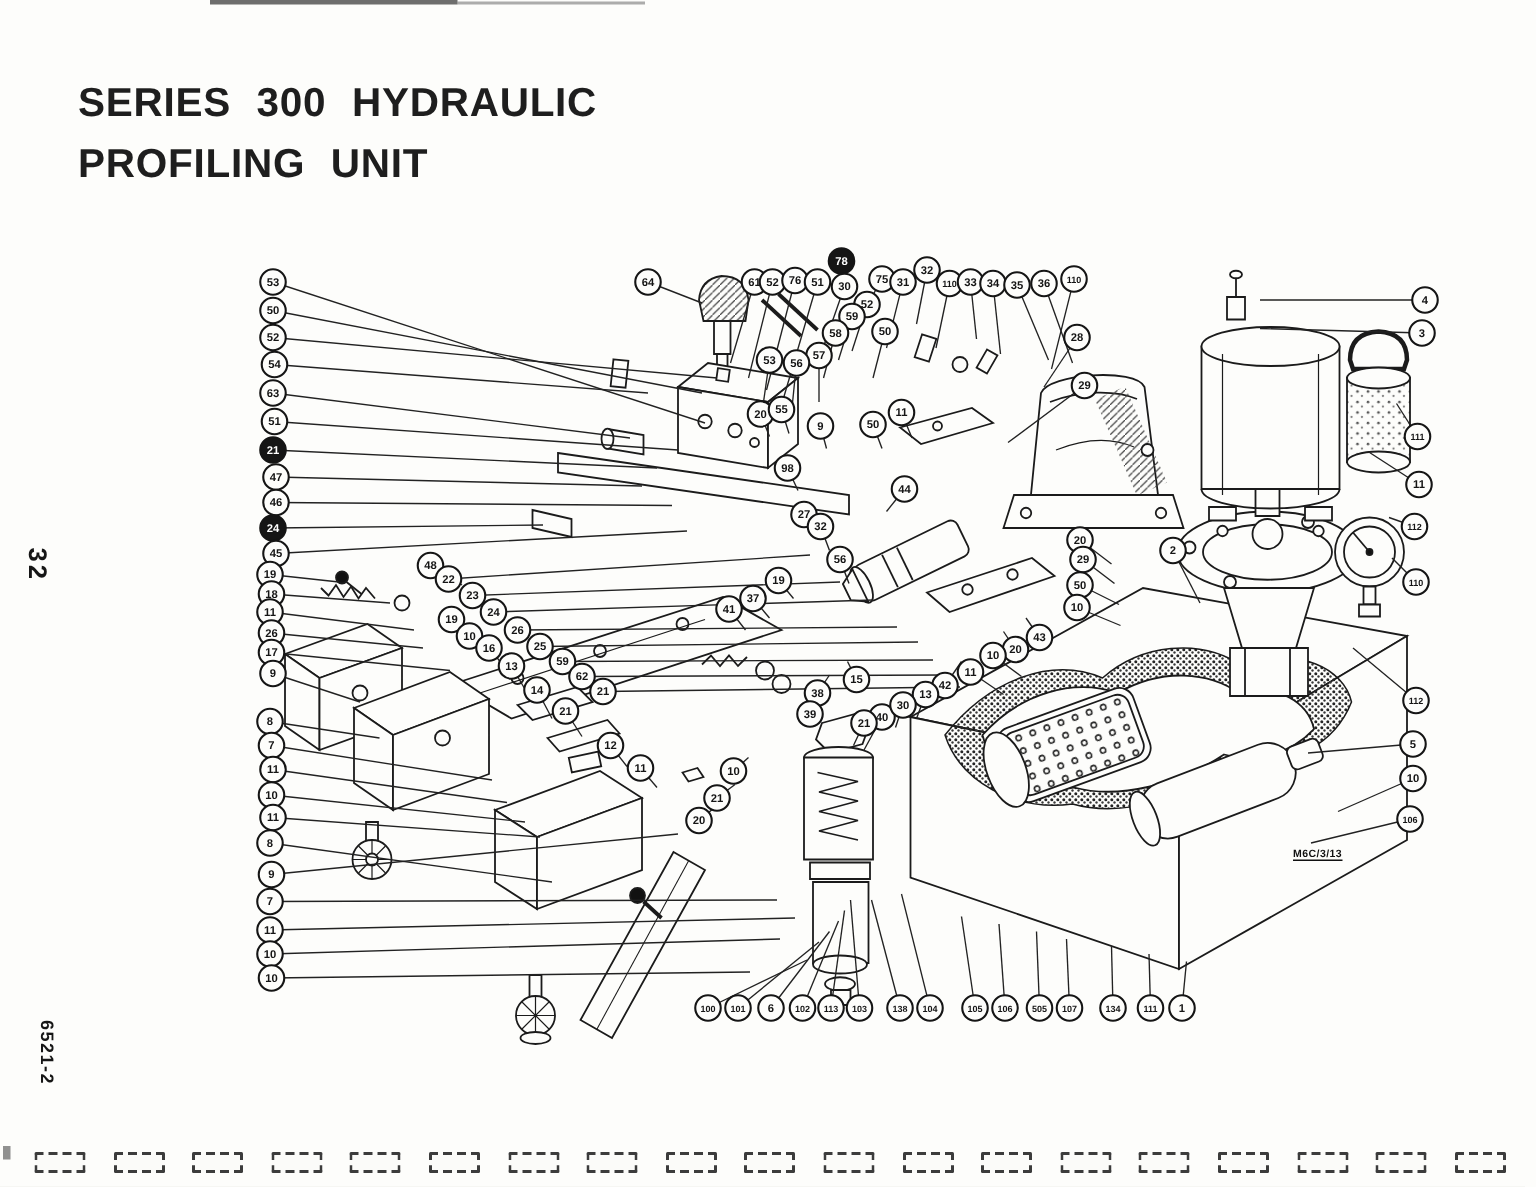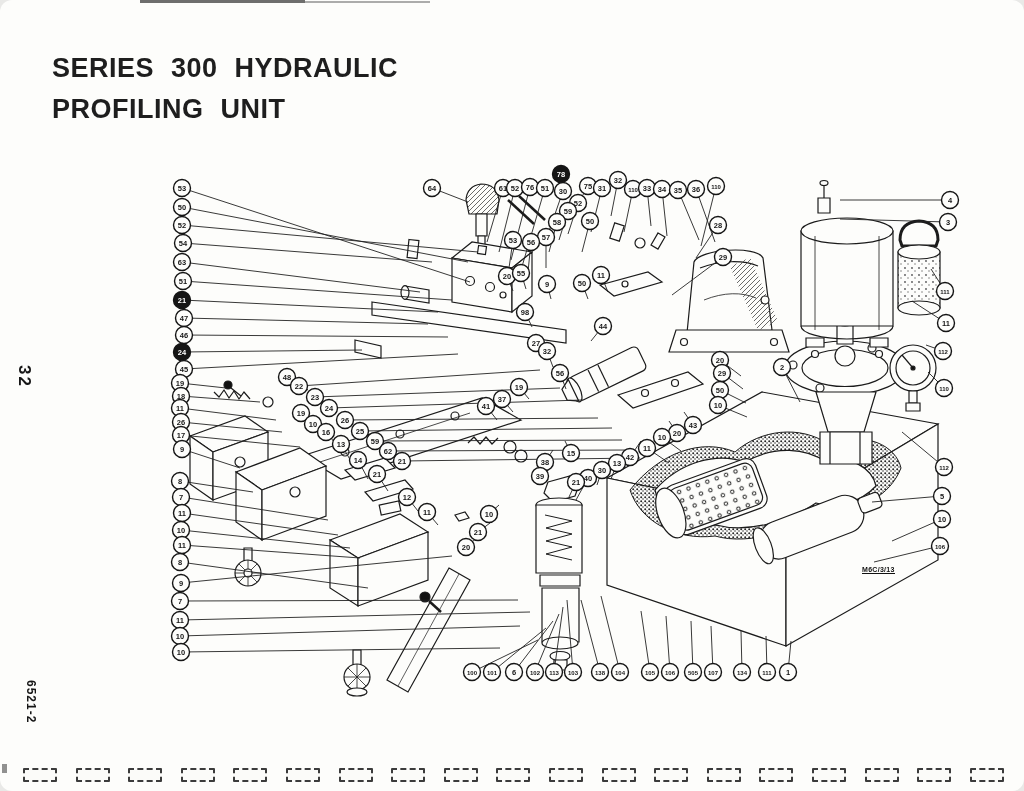--- a/index.html
+++ b/index.html
@@ -1,17 +1,17 @@
 <!DOCTYPE html>
 <html><head>
 <meta charset="utf-8">
 <style>
   html,body{margin:0;padding:0;}
   body{width:1024px;height:791px;position:relative;background:#e9e9e7;font-family:"Liberation Sans",sans-serif;overflow:hidden;}
-  .page{position:absolute;left:0;top:0;width:1024px;height:791px;background:#fdfdfb;border-radius:12px;}
+  .page{position:absolute;left:0;top:0;width:1024px;height:791px;background:#fdfdfb;}
   .title{position:absolute;left:52px;top:48px;margin:0;font-size:27px;font-weight:700;color:#1e1e1e;letter-spacing:.5px;word-spacing:9px;line-height:41px;white-space:pre;}
   .rot{position:absolute;color:#161616;font-weight:700;transform-origin:left top;transform:rotate(90deg);white-space:nowrap;}
   .pagenum{left:34px;top:365px;font-size:17px;letter-spacing:2px;}
   .docnum{left:38px;top:680px;font-size:12px;letter-spacing:1px;}
   .smudge{position:absolute;background:#4a4a4a;}
   .perf{position:absolute;top:768px;width:30px;height:10px;border:2px dashed #3c3c3c;border-radius:1px;background:#fbfbf9;}
   .stamp{position:absolute;left:862px;top:566px;font-size:7px;font-weight:700;color:#111;border-bottom:1.5px solid #111;letter-spacing:.3px;}
   svg{position:absolute;left:0;top:0;}
   svg *{vector-effect:non-scaling-stroke;}
 </style>

